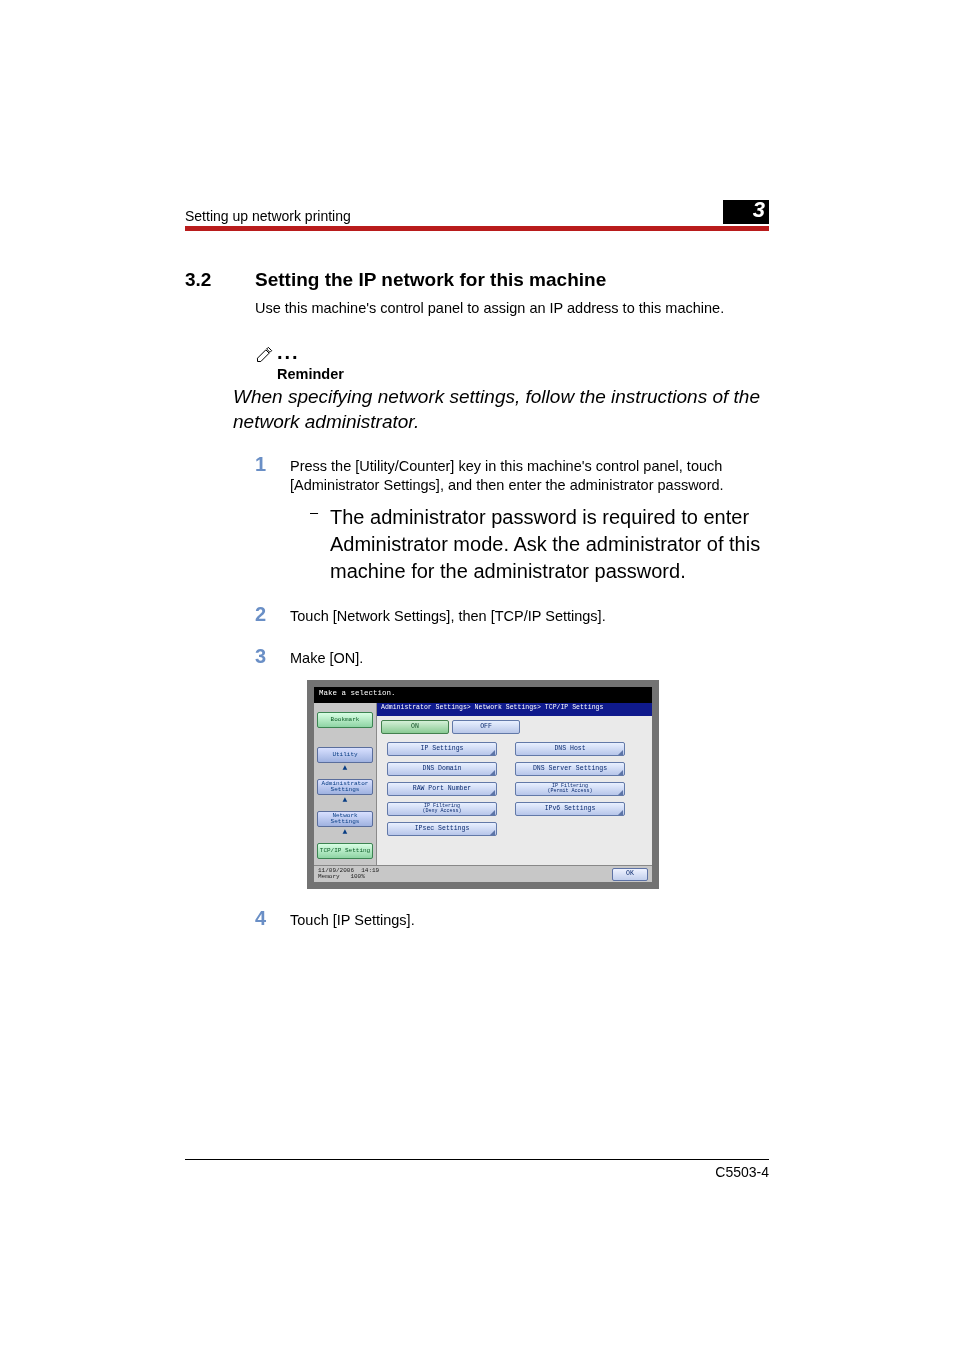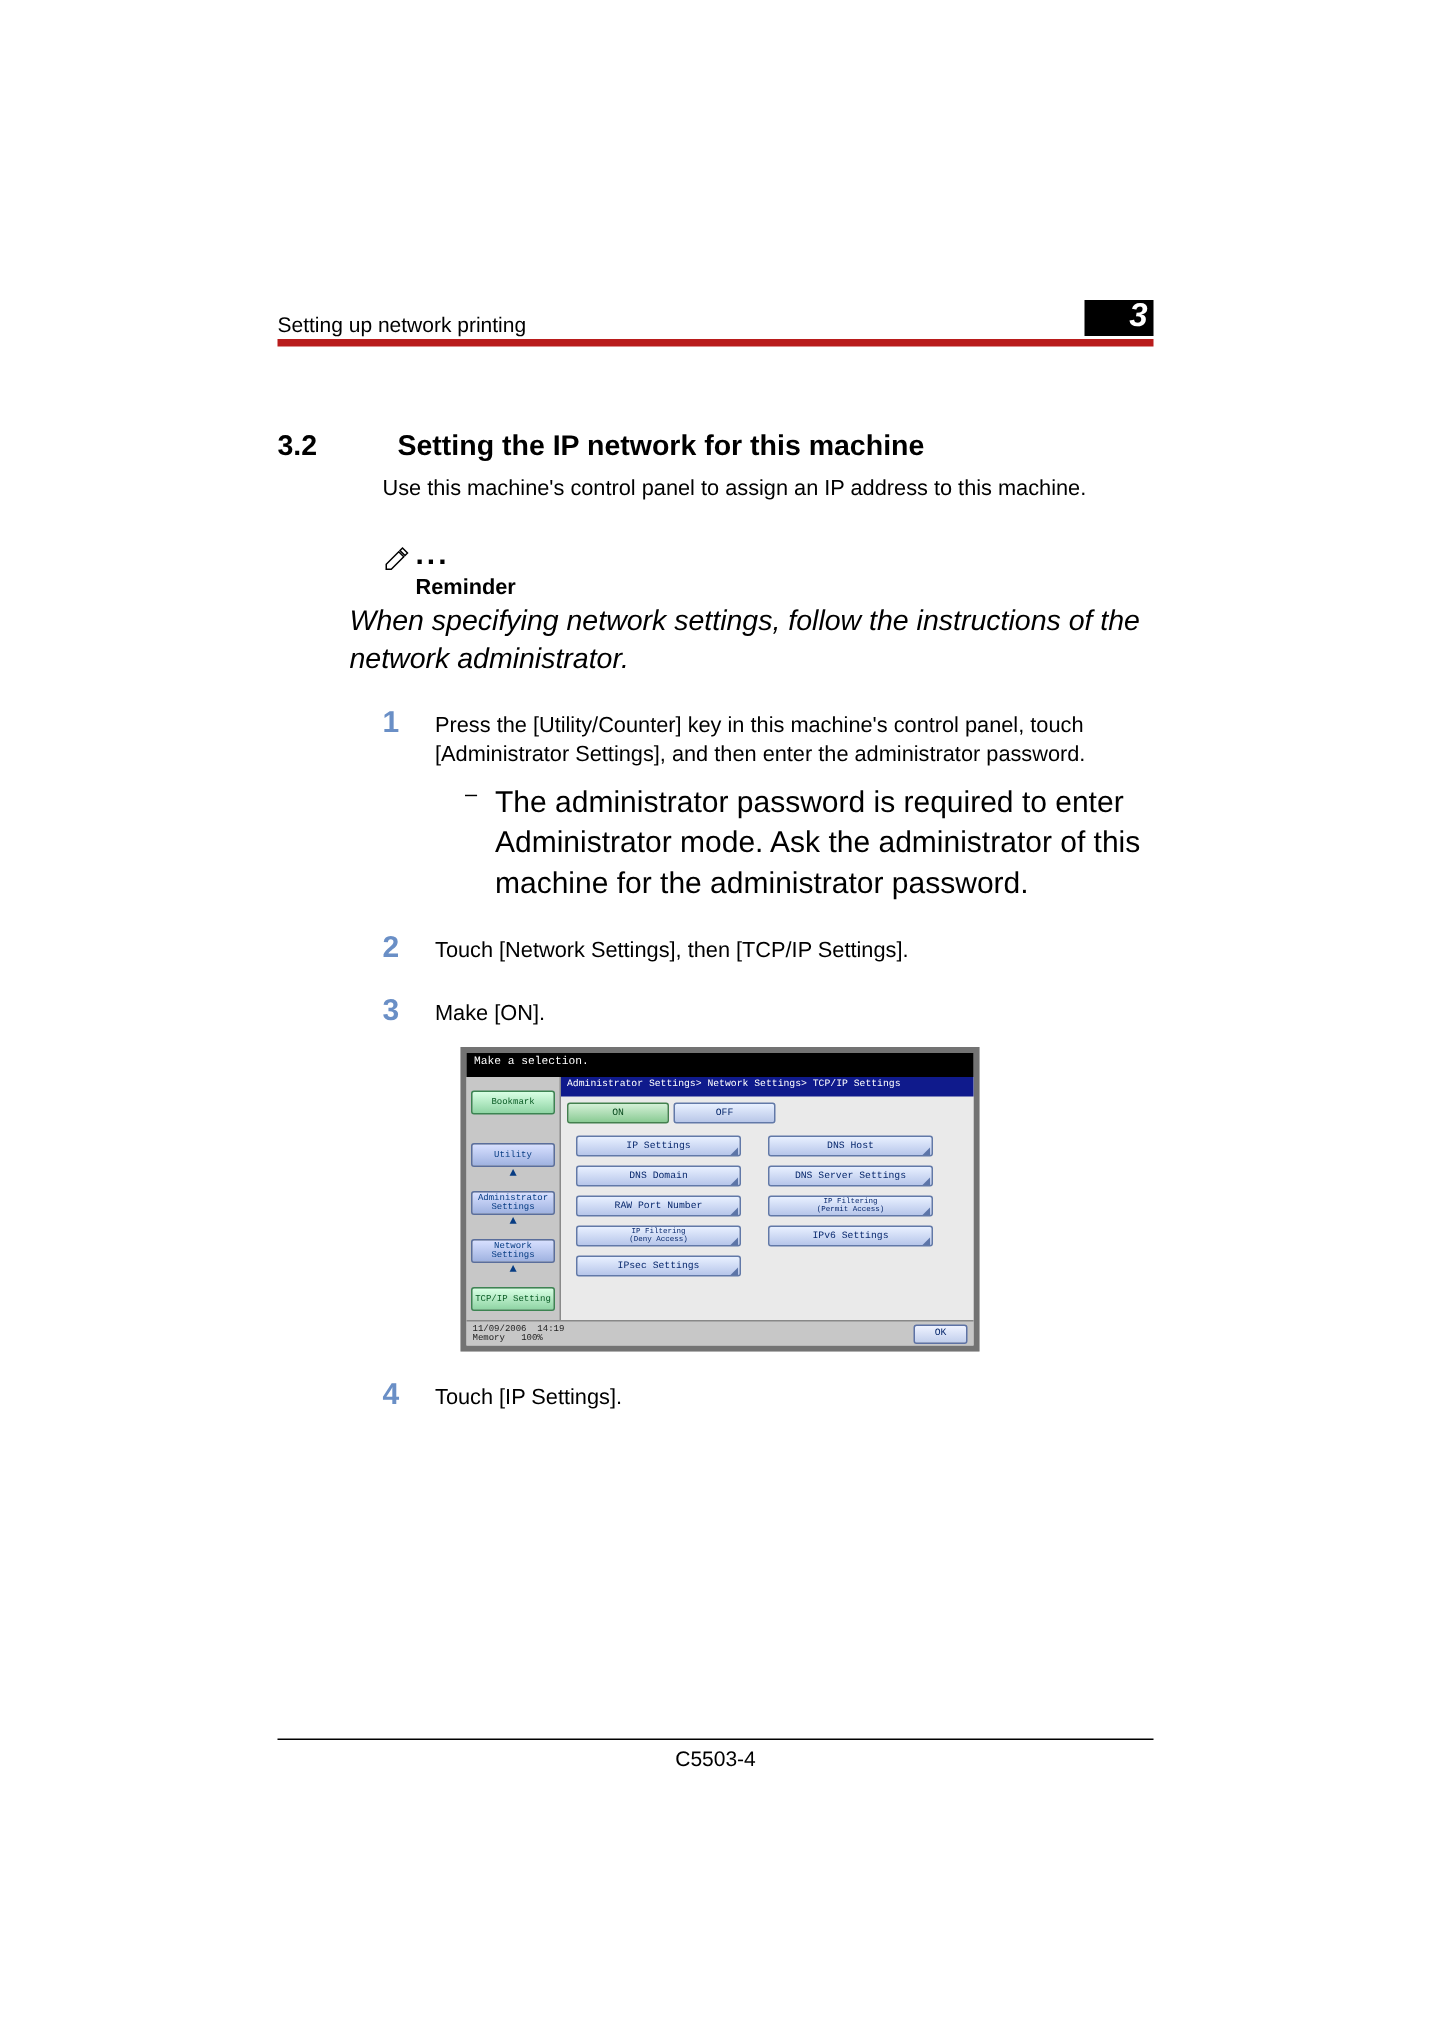--- a/index.html
+++ b/index.html
@@ -39,22 +39,21 @@
     font-weight: bold;
     font-style: italic;
     width: 46px;
     height: 24px;
     padding-right: 4px;
     padding-bottom: 1px;
     box-sizing: border-box;
   }
   .section-heading {
     display: flex;
-    margin-top: 56px;
-    gap: 10px;
+    margin-top: 38px;
   }
   .section-number {
     font-size: 19px;
     font-weight: bold;
     width: 70px;
     flex: 0 0 70px;
   }
   .section-title {
     font-size: 19px;
     font-weight: bold;
@@ -132,21 +131,21 @@
     line-height: 1.35;
   }
 
   
   .panel-wrap {
     margin: 12px auto 0 auto;
     width: 340px;
   }
   .panel {
     width: 338px;
-    border: 4px solid #737373;
+    border: 7px solid #737373;
     background: #e0e0e0;
     font-family: "Courier New", monospace;
     font-size: 7.5px;
     line-height: 1;
   }
   .panel-top {
     background: #000;
     color: #fff;
     height: 13px;
     padding: 3px 5px 0 5px;
@@ -281,21 +280,21 @@
     border-radius: 2px;
   }
 
   .footer-row {
     position: absolute;
     bottom: 170px;
     left: 185px;
     right: 185px;
     border-top: 1px solid #000;
     display: flex;
-    justify-content: center;
+    justify-content: flex-end;
     font-size: 14px;
     padding-top: 4px;
   }
 </style>
 </head>
 <body>
 
 <div class="page">
 
   <div class="header-row">

